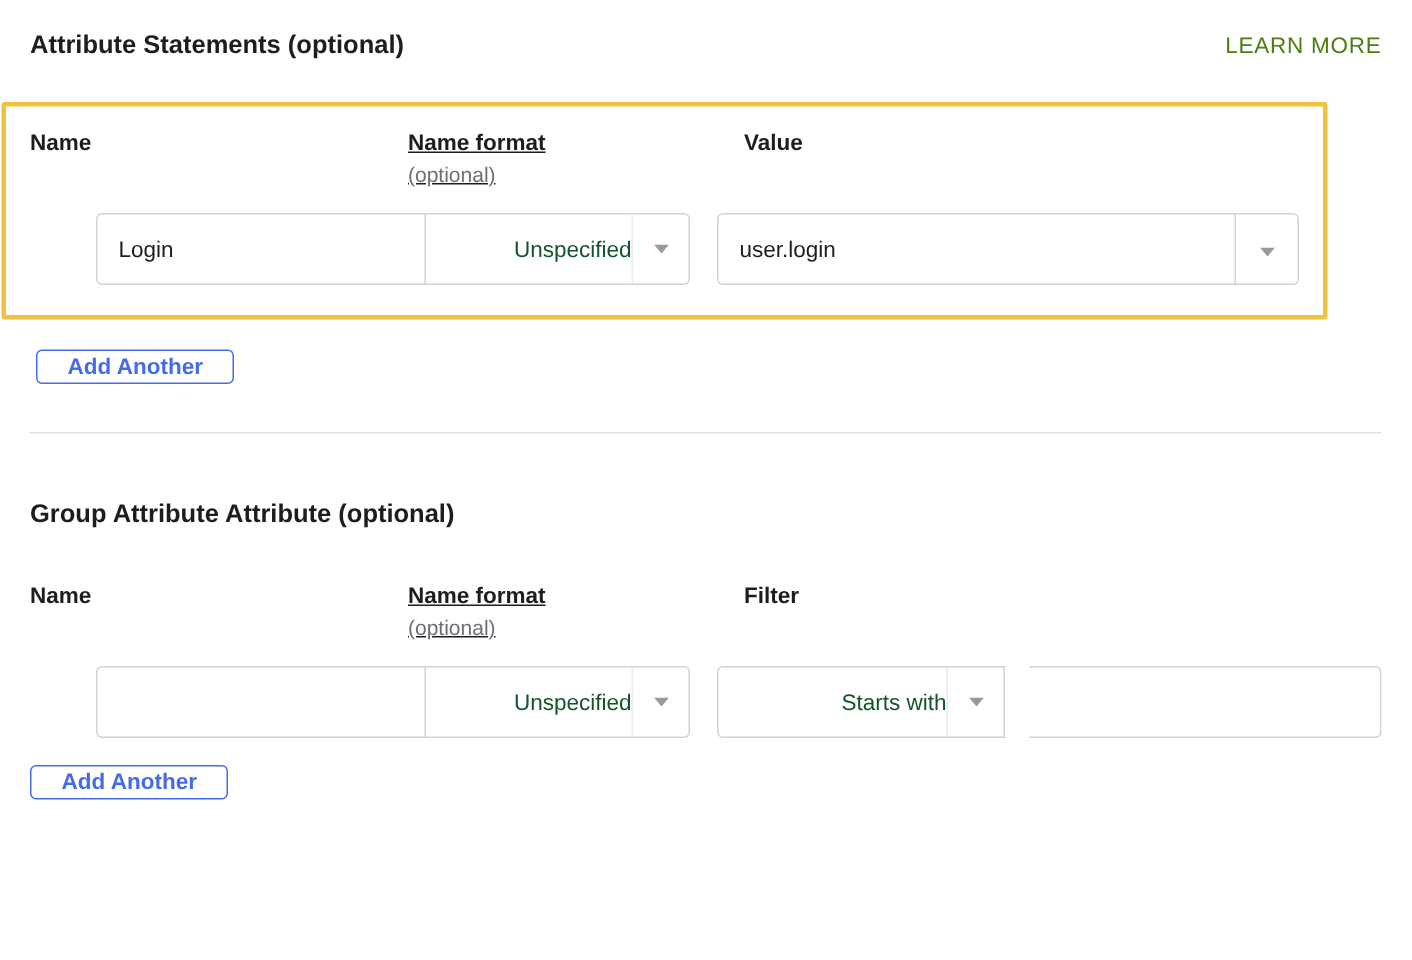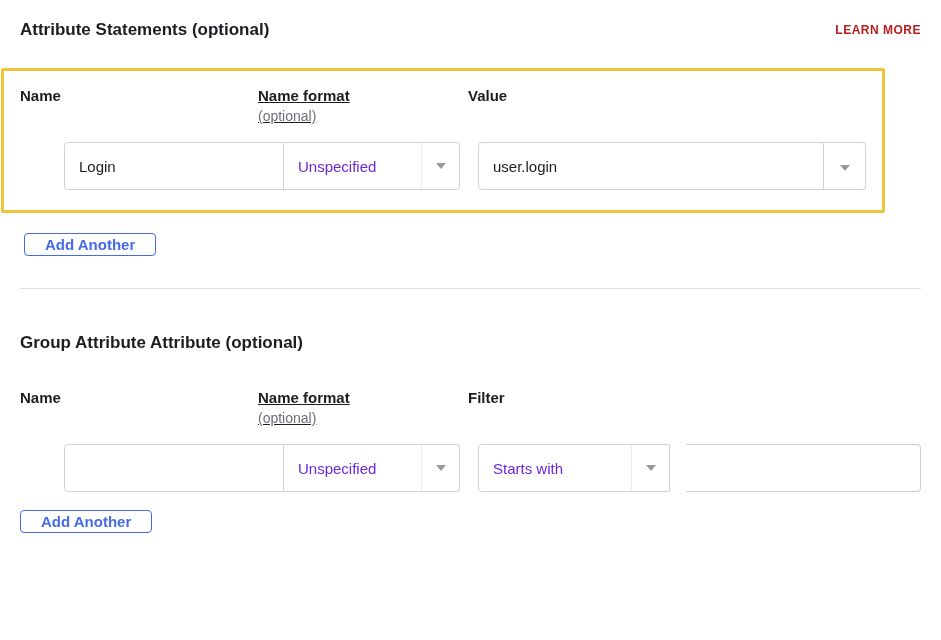--- a/index.html
+++ b/index.html
@@ -20,42 +20,42 @@
       justify-content: space-between;
       align-items: center;
       margin-bottom: 28px;
     }
     .section-title {
       font-size: 17px;
       font-weight: 600;
       color: #1d1d21;
     }
     .learn-more {
-      color: #b91c1c;
-      font-size: 12px;
-      font-weight: 700;
+      color: #4d7c0f;
+      font-size: 15px;
+      font-weight: 400;
       letter-spacing: 0.5px;
       cursor: pointer;
     }
     .highlight-box {
       border: 3px solid #f0c33c;
       border-radius: 2px;
       padding: 16px 16px 20px 16px;
       margin-left: -19px;
       margin-right: 36px;
       margin-bottom: 20px;
     }
     .field-row {
       display: flex;
       gap: 18px;
       align-items: flex-end;
     }
     .field-row-headers {
       display: flex;
-      gap: 18px;
+      gap: 32px;
       margin-bottom: 18px;
     }
     .col-name {
       width: 220px;
       flex-shrink: 0;
     }
     .col-format {
       width: 192px;
       flex-shrink: 0;
       text-decoration: underline;
@@ -108,22 +108,23 @@
       border: 1px solid #d2d2d6;
       border-radius: 4px;
       background: #fff;
       display: flex;
       align-items: center;
       cursor: pointer;
     }
     .select-text {
       padding-left: 14px;
       font-size: 15px;
-      color: #6d28d9;
-      flex: 1;
+      color: #14532d;
+      flex: 1;
+      text-align: right;
     }
     .select-caret {
       width: 38px;
       display: flex;
       align-items: center;
       justify-content: center;
       border-left: 1px solid #eaeaea;
       height: 100%;
     }
     .select-caret svg {

